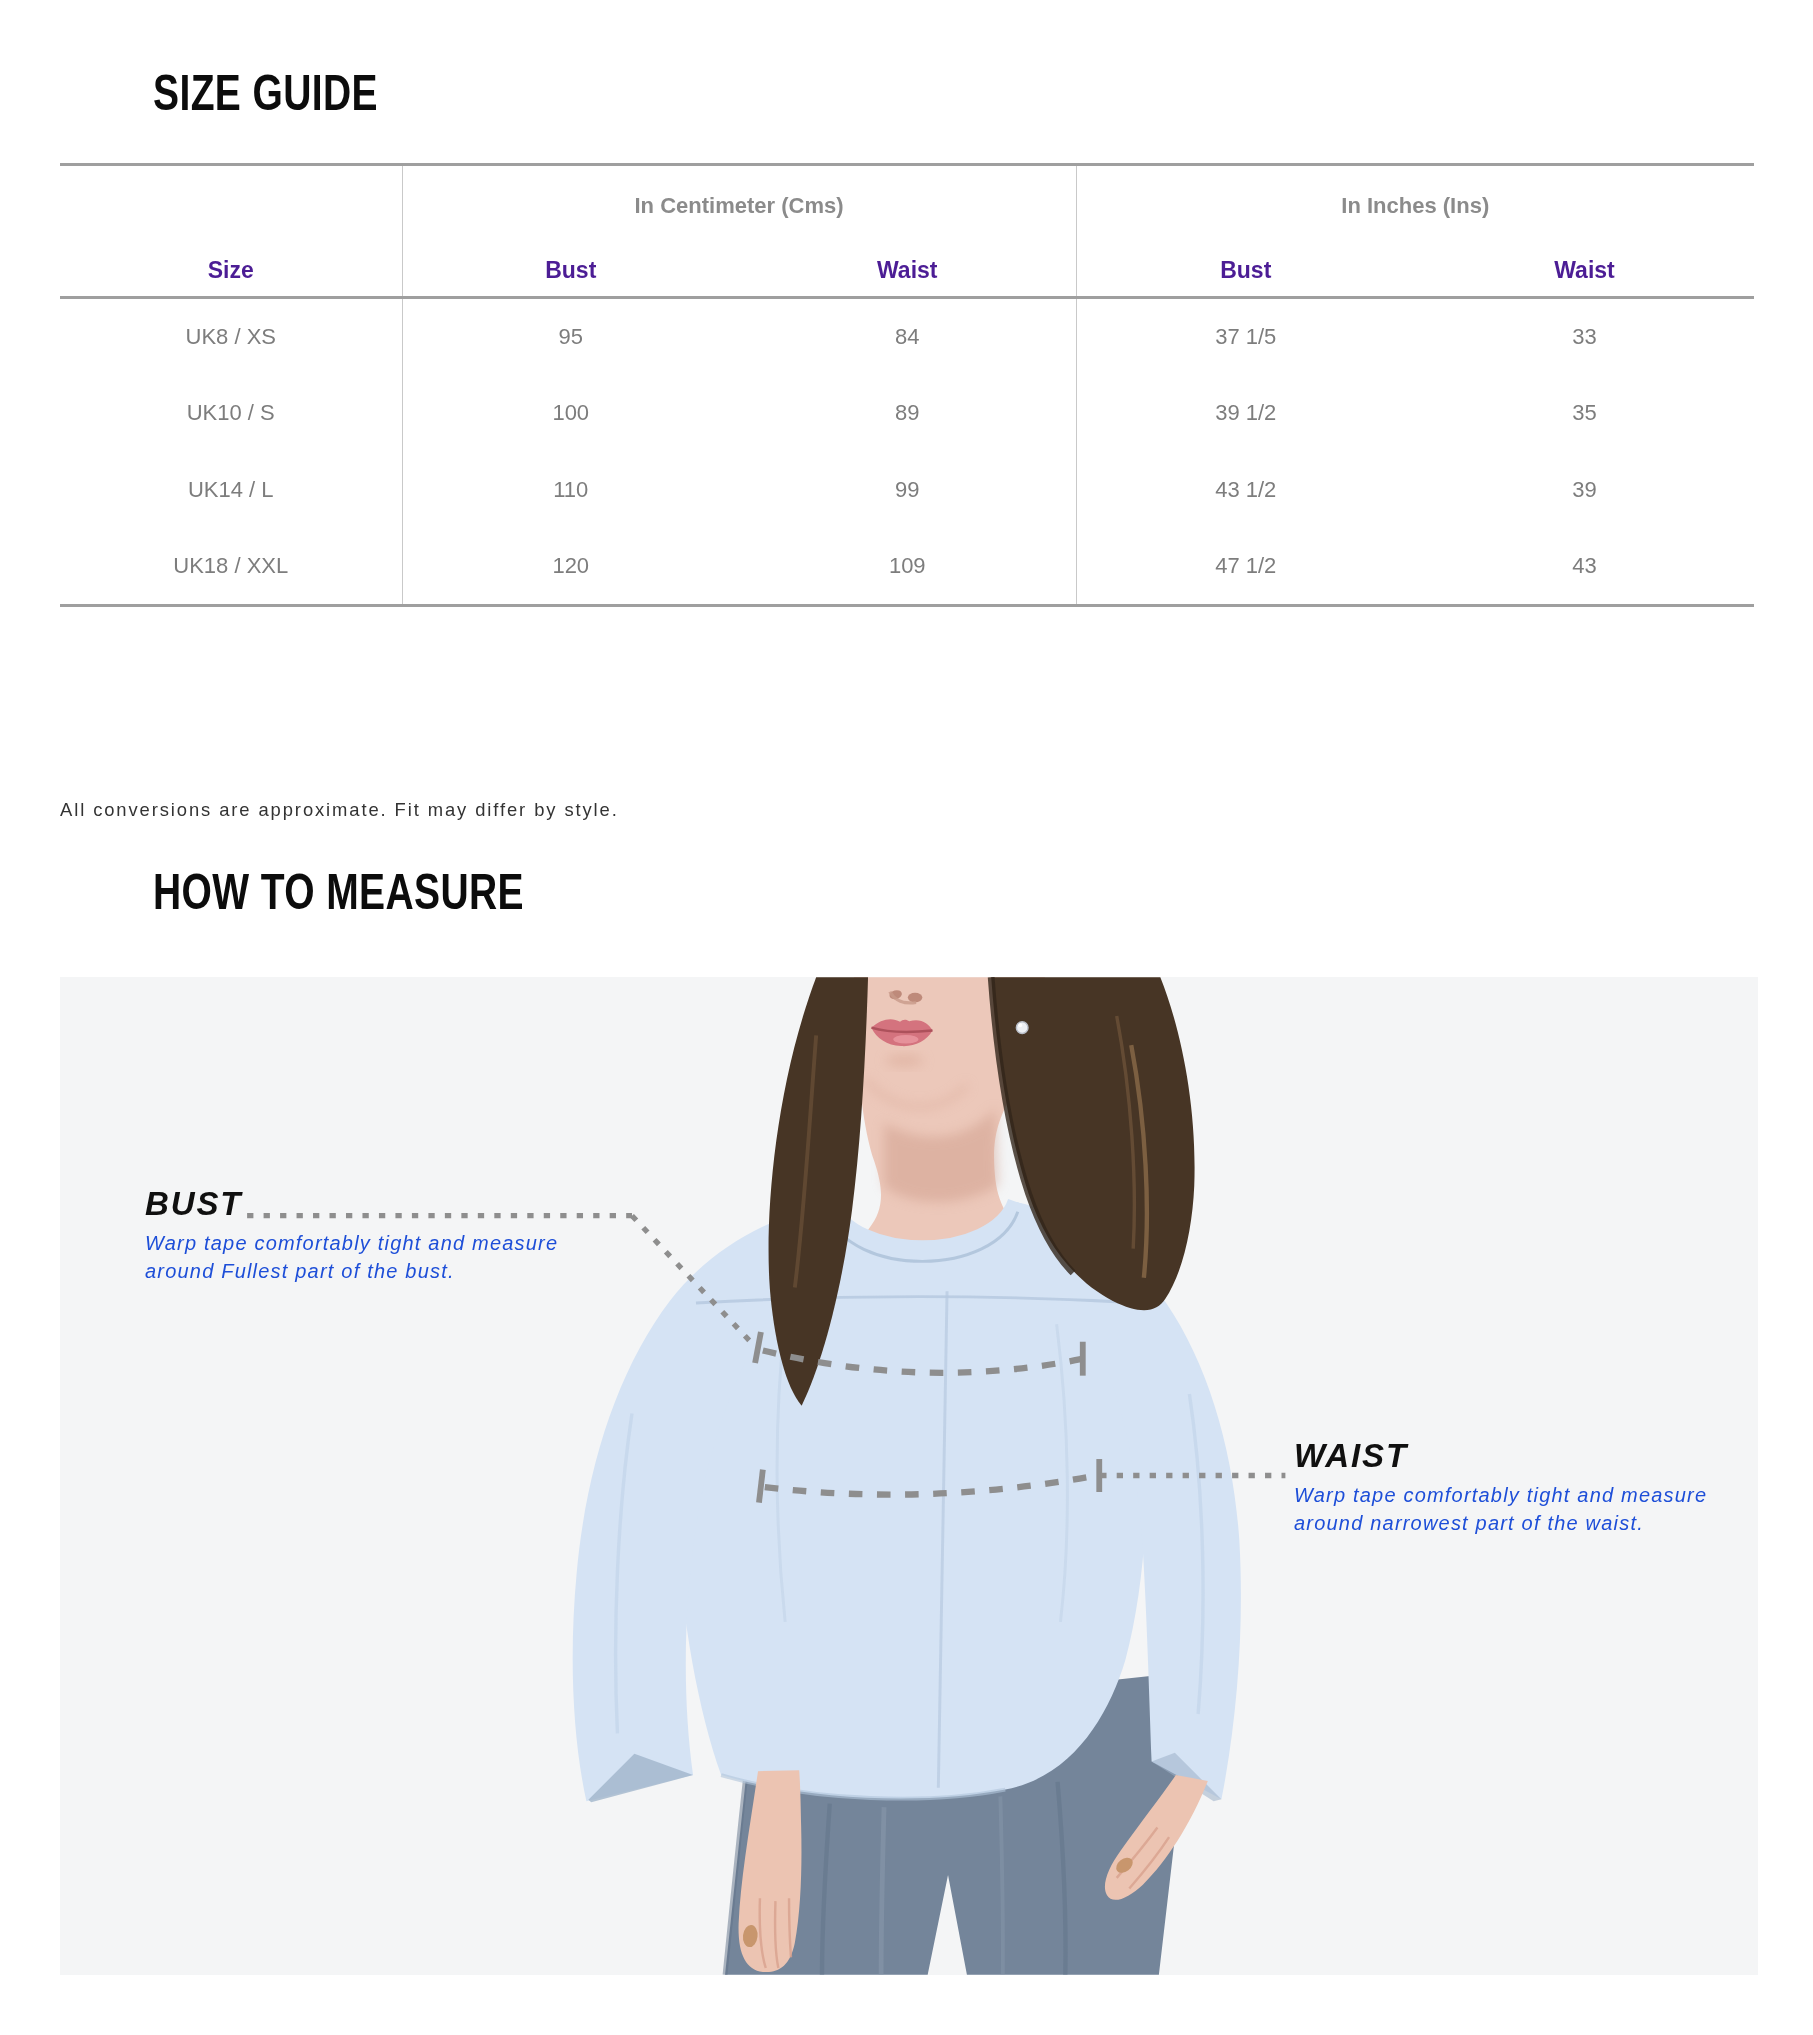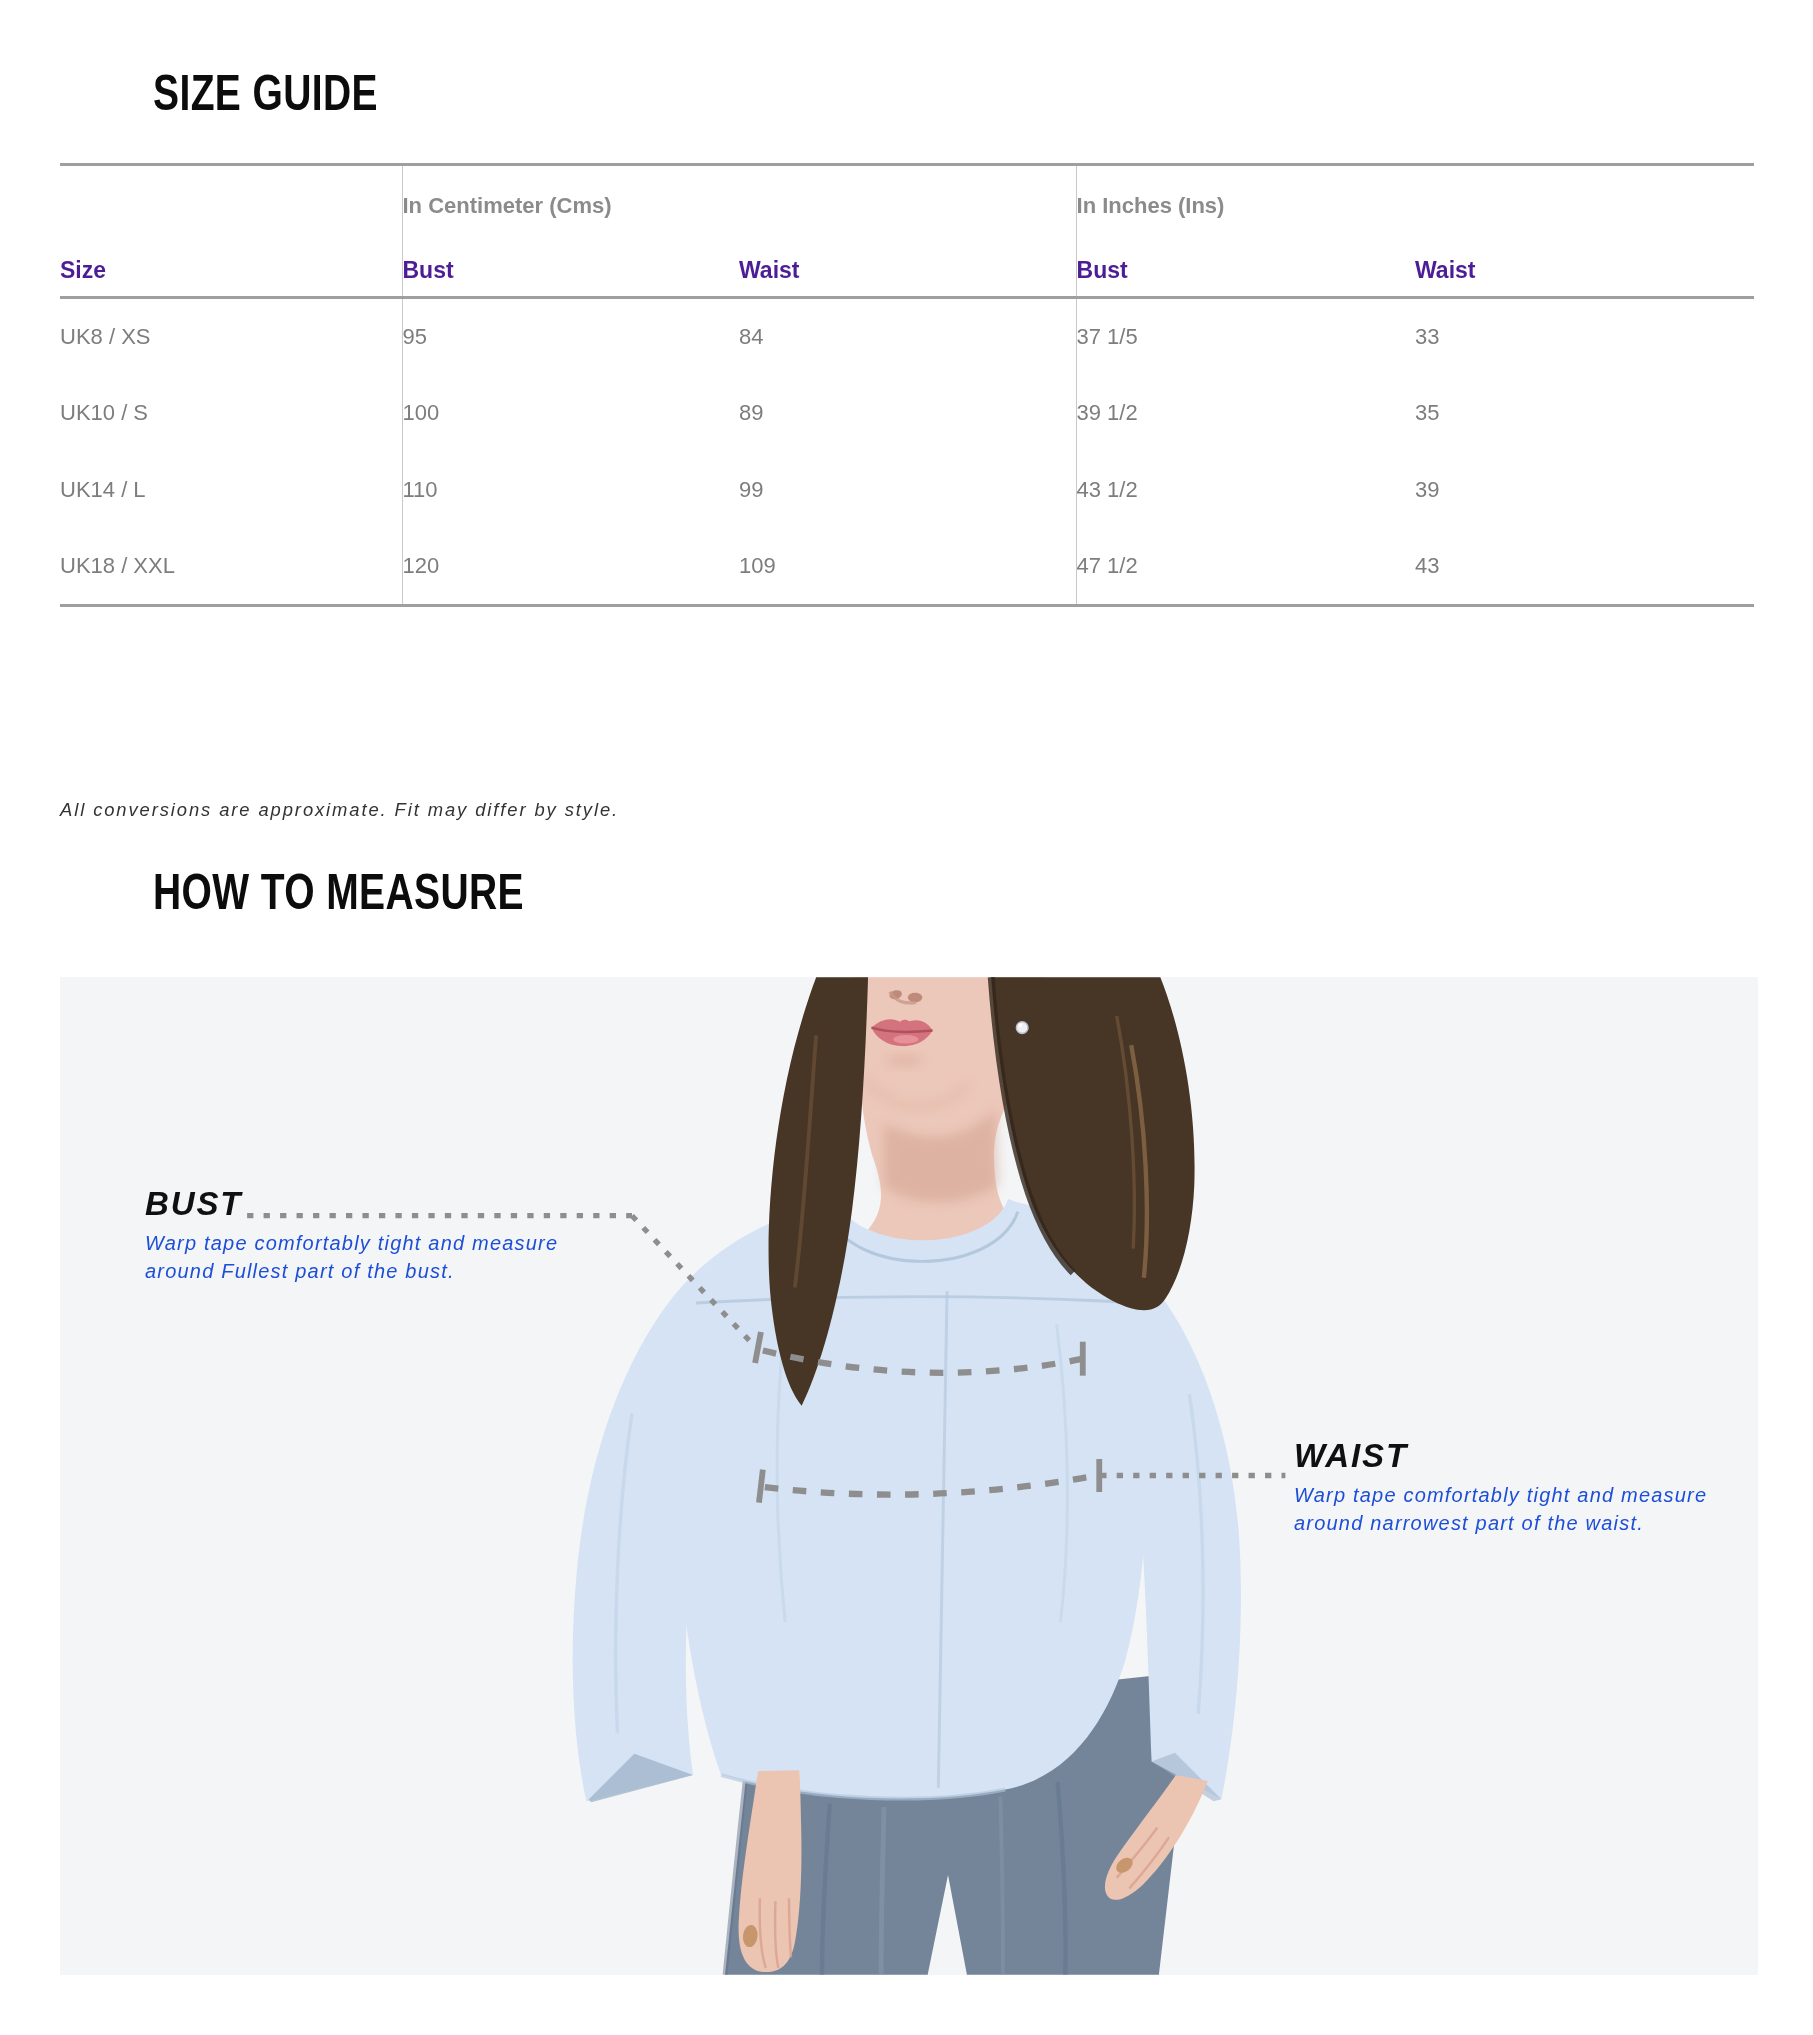--- a/index.html
+++ b/index.html
@@ -13,32 +13,32 @@
   }
   #size-guide-title{top:64px;}
   #how-to-measure-title{top:863px;}
 
   
   #size-table{
     position:absolute;left:60px;top:163px;width:1694px;
     border-collapse:collapse;table-layout:fixed;
     border-top:3.4px solid #9f9f9f;border-bottom:3.4px solid #9f9f9f;
   }
-  #size-table th,#size-table td{padding:0;text-align:left;vertical-align:middle;white-space:nowrap;}
+  #size-table th,#size-table td{padding:0;text-align:center;vertical-align:middle;white-space:nowrap;}
   tr.group-row{height:81px;}
   tr.cols-row{height:52px;}
   tr.data-row{height:77px;}
   .group-label{font-size:22px;font-weight:700;color:#8b8b8b;}
   .col-label{font-size:23px;font-weight:700;color:#4c1d95;}
   #size-table td{font-size:22px;font-weight:400;color:#7d7d7d;}
   .bl{border-left:1.5px solid #c9c9c9;}
   tr.cols-row th{border-bottom:3.4px solid #9f9f9f;}
 
   #footnote{
-    position:absolute;left:60px;top:799px;font-size:18.4px;font-style:italic;
+    position:absolute;left:60px;top:799px;font-size:18.4px;
     color:#333333;letter-spacing:1.9px;white-space:nowrap;
   }
 
   
   #photo{
     position:absolute;left:60px;top:977px;width:1698px;height:998px;
     background:#f4f5f6;overflow:hidden;
   }
   #photo svg{position:absolute;left:0;top:0;width:1698px;height:998px;display:block;}
   .measure-heading{

